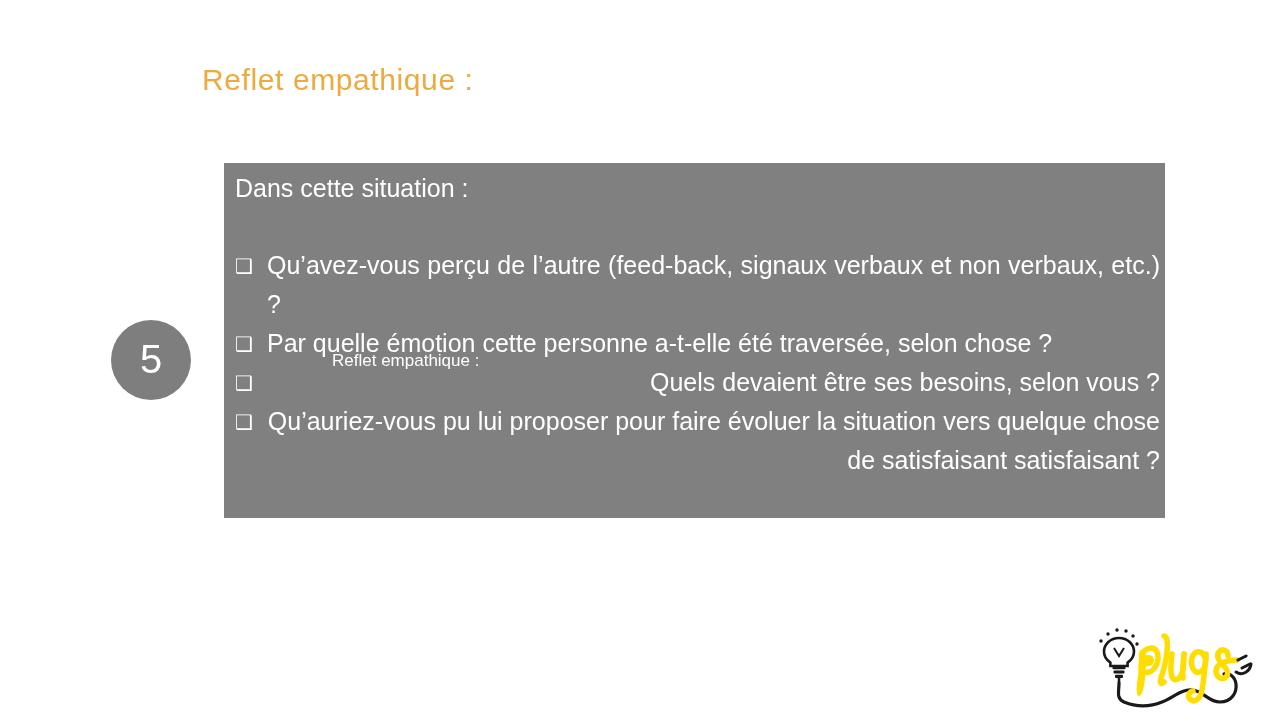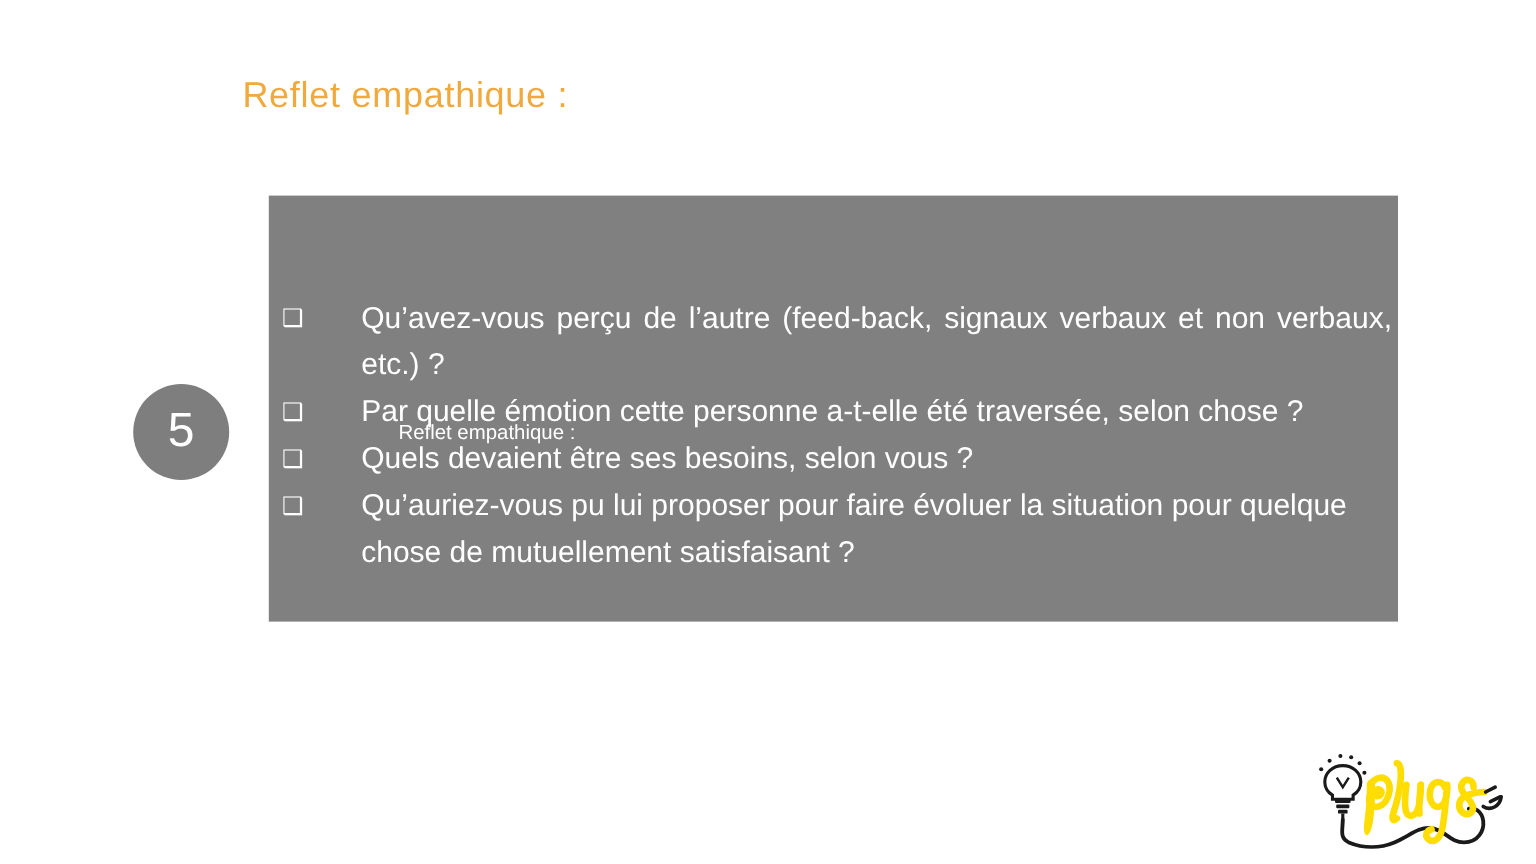--- a/index.html
+++ b/index.html
@@ -91,24 +91,23 @@
     line-height: 39px;
     color: #ffffff;
     position: relative;
     top: 1px;
   }
   .bullet-text {
     flex: 1 1 auto;
     text-align: justify;
     text-justify: inter-word;
     hyphens: none;
-    margin-left: 34px;
   }
   .bullet-text.no-justify {
-    text-align: left;
+    text-align: right;
   }
 
   
   #overlap-caption {
     position: absolute;
     left: 332px;
     top: 350px;
     color: #ffffff;
     font-size: 17px;
     line-height: 22px;
@@ -129,41 +128,42 @@
 <body>
 
 <div id="slide-title">Reflet empathique :</div>
 
 <div id="step-badge">
   <span class="num">5</span>
 </div>
 
 <div id="content-panel">
 
+  <div class="intro-line">Dans cette situation :</div>
 
   <div class="bullet-list">
 
     <div class="bullet-item">
       <span class="bullet-marker">❑</span>
       <span class="bullet-text">Qu’avez-vous perçu de l’autre (feed-back, signaux verbaux et non verbaux, etc.) ?</span>
     </div>
 
     <div class="bullet-item">
       <span class="bullet-marker">❑</span>
       <span class="bullet-text">Par quelle émotion cette personne a-t-elle été traversée, selon chose ?</span>
     </div>
 
     <div class="bullet-item">
       <span class="bullet-marker">❑</span>
       <span class="bullet-text no-justify">Quels devaient être ses besoins, selon vous ?</span>
     </div>
 
     <div class="bullet-item">
       <span class="bullet-marker">❑</span>
-      <span class="bullet-text no-justify">Qu’auriez-vous pu lui proposer pour faire évoluer la situation pour quelque chose de mutuellement satisfaisant ?</span>
+      <span class="bullet-text no-justify">Qu’auriez-vous pu lui proposer pour faire évoluer la situation vers quelque chose de satisfaisant satisfaisant ?</span>
     </div>
 
   </div>
 </div>
 
 <div id="overlap-caption">Reflet empathique :</div>
 
 <div id="brand-logo">
   <svg width="170" height="86" viewBox="0 0 170 86" xmlns="http://www.w3.org/2000/svg">
 

